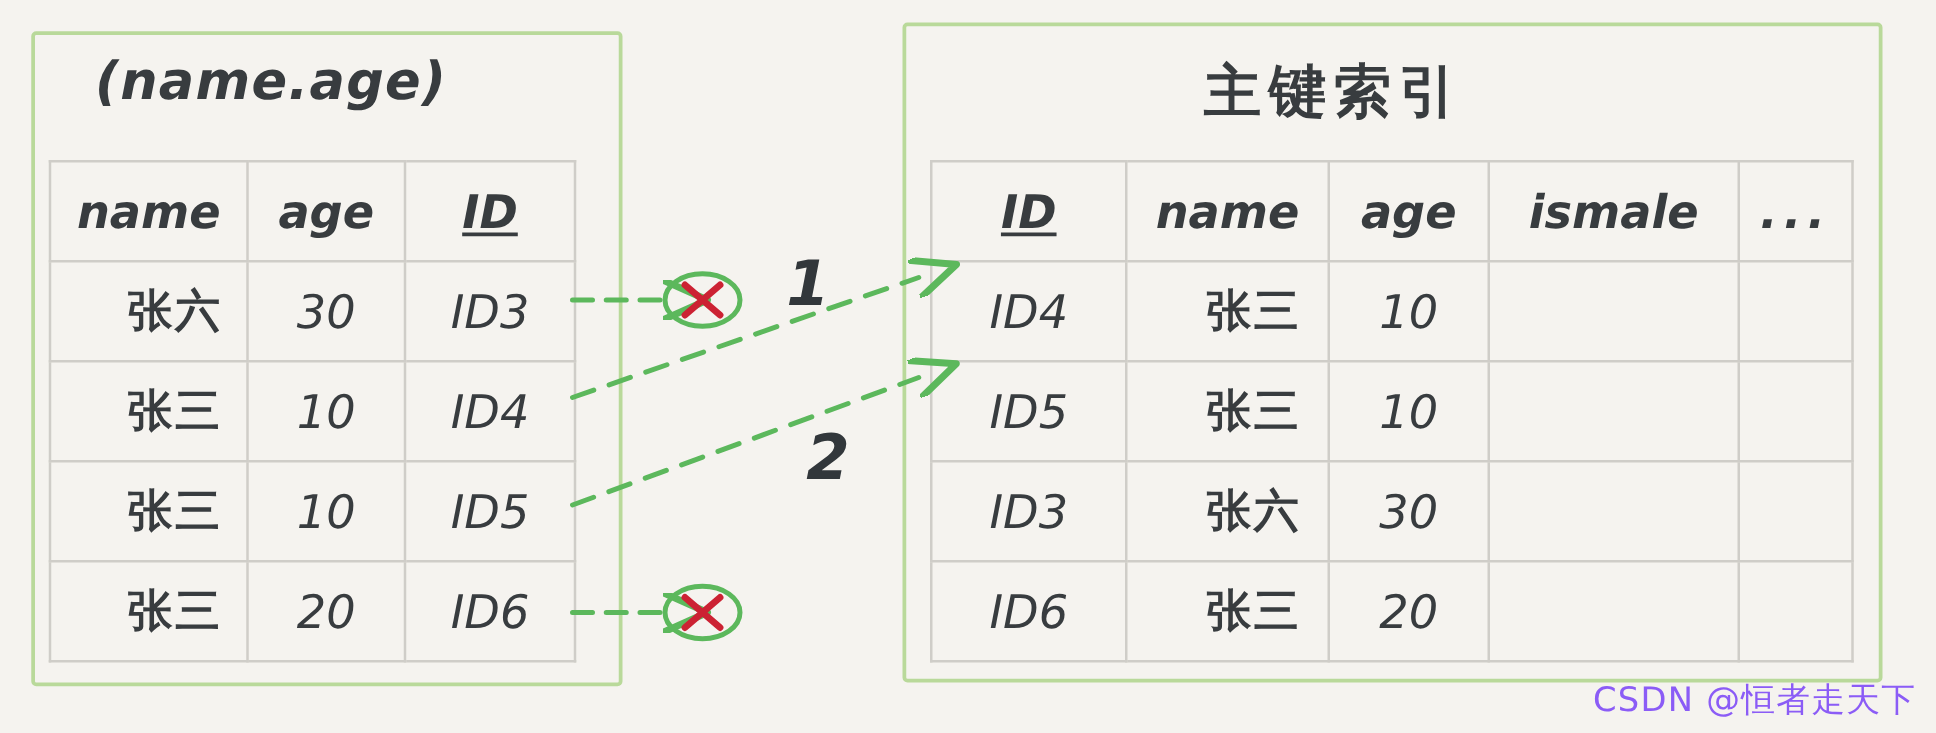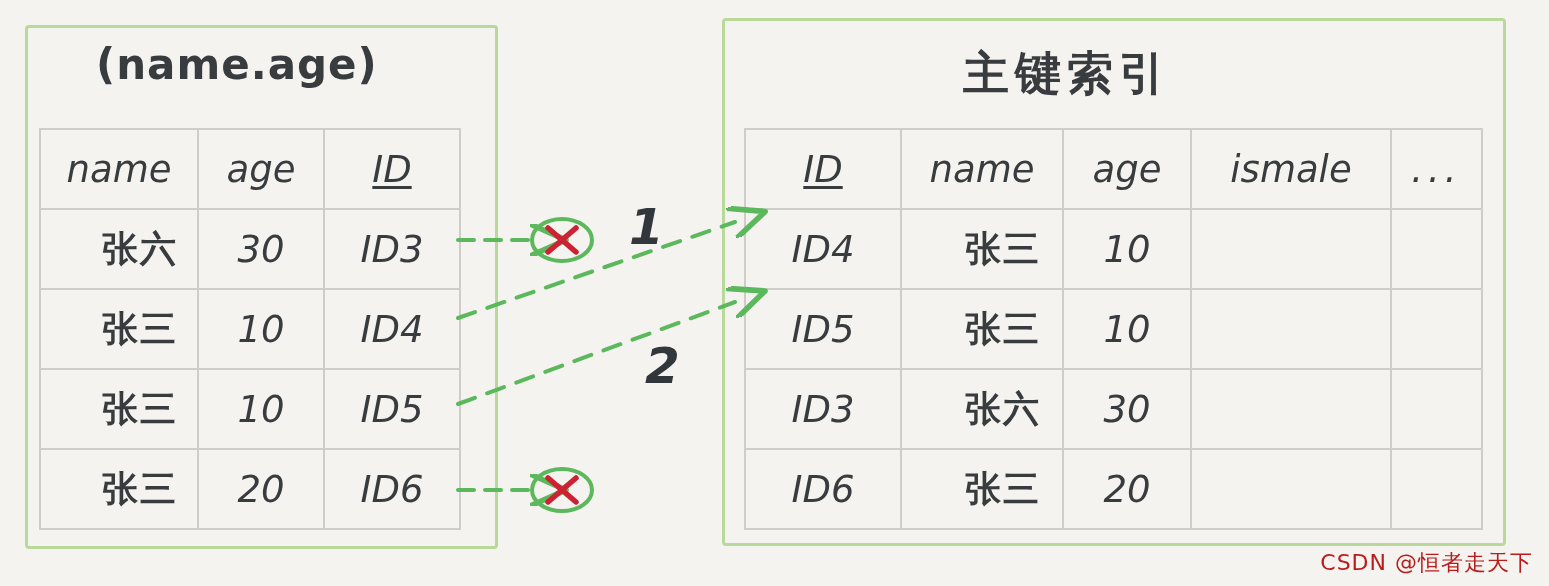--- a/index.html
+++ b/index.html
@@ -36,23 +36,24 @@
 
   
   .panel-title {
     position: absolute;
     color: #383c3f;
     font-weight: 700;
     white-space: nowrap;
     letter-spacing: 1px;
   }
   #title-left {
-    left: 96px; top: 40px;
+    left: 76px; top: 40px;
     font-size: 42px;
     font-family: "DejaVu Sans", "Liberation Sans", sans-serif;
+    font-style: italic;
     font-weight: 600;
   }
   #title-right {
     left: 963px; top: 43px;
     font-size: 46px;
     font-family: "DejaVu Sans", "Liberation Sans", sans-serif;
     font-weight: 700;
     letter-spacing: 6px;
   }
 
@@ -70,21 +71,21 @@
     text-align: center;
     vertical-align: middle;
     color: #383c3f;
     font-size: 37px;
     font-weight: 400;
     font-style: italic;
     font-family: "DejaVu Sans", "Liberation Sans", sans-serif;
     white-space: nowrap;
   }
   table.grid th {
-    font-weight: 400;
+    font-weight: 700;
   }
   table.grid td.cn, table.grid th.cn {
     font-style: normal;
     font-weight: 700;
     letter-spacing: 2px;
     font-size: 36px;
     padding-left: 42px;
   }
   .underlined { text-decoration: underline; text-underline-offset: 4px; }
   .empty-cell { font-size: 0; }
@@ -111,22 +112,22 @@
     font-style: italic;
   }
   #step-1 { left: 629px; top: 198px; }
   #step-2 { left: 645px; top: 337px; }
 
   
   #watermark {
     position: absolute;
     right: 16px;
     bottom: 8px;
-    color: #b91c1c;
-    font-size: 22px;
+    color: #8b5cf6;
+    font-size: 27px;
     font-family: "DejaVu Sans", "Liberation Sans", sans-serif;
     letter-spacing: 1px;
     white-space: nowrap;
   }
 </style>
 </head>
 <body>
 
 <div id="canvas">
 

